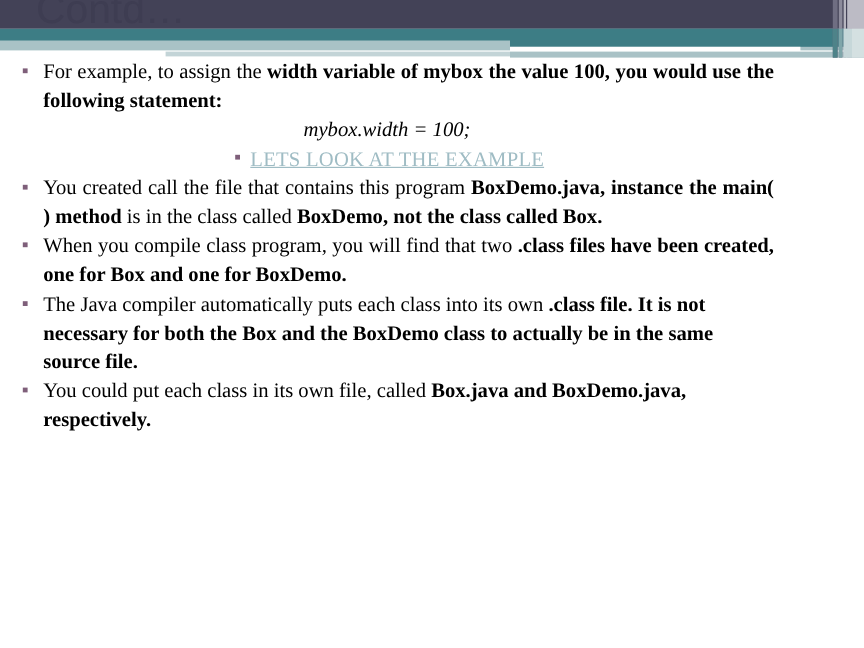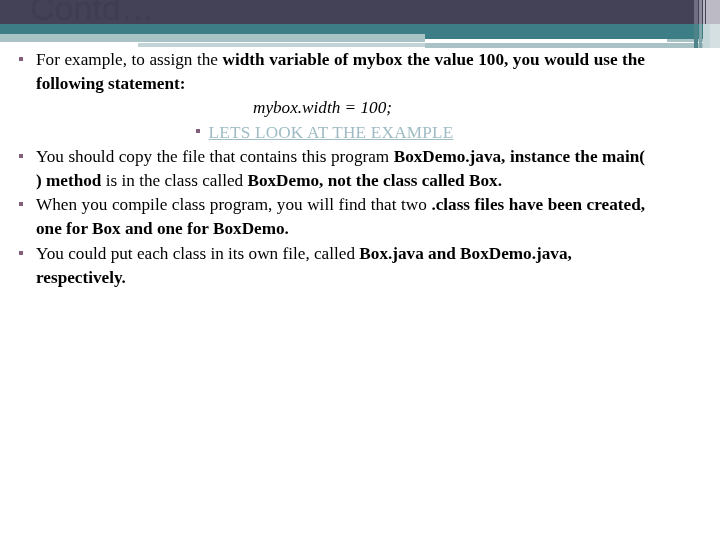--- a/index.html
+++ b/index.html
@@ -203,27 +203,30 @@
         <div class="code-line">mybox.width = 100;</div>
       </li>
 
 
 
       <li class="ragged" style="padding-left:4px;">
         <div class="sub-bullet"><span class="smarker"></span><a class="link" href="#">LETS LOOK AT THE EXAMPLE</a></div>
       </li>
 
       <li>
-        <span class="marker"></span><span>You should copy the file that contains this program </span><b>BoxDemo.java, instance the main( ) method </b><span>is in the class called </span><b>BoxDemo, not the class called Box.</b>
+        <span class="marker"></span><span>You created call the file that contains this program </span><b>BoxDemo.java, instance the main( ) method </b><span>is in the class called </span><b>BoxDemo, not the class called Box.</b>
       </li>
 
       <li>
         <span class="marker"></span><span>When you compile class program, you will find that two </span><b>.class files have been created, one for Box and one for BoxDemo.</b>
       </li>
 
+      <li class="ragged">
+        <span class="marker"></span><span>The Java compiler automatically puts each class into its own </span><b>.class file. It is not necessary for both the Box and the BoxDemo class to actually be in the same source file.</b>
+      </li>
 
       <li class="ragged">
         <span class="marker"></span><span>You could put each class in its own file, called </span><b>Box.java and BoxDemo.java,</b><b> respectively.</b>
       </li>
 
     </ul>
   </div>
 
 </div>
 

